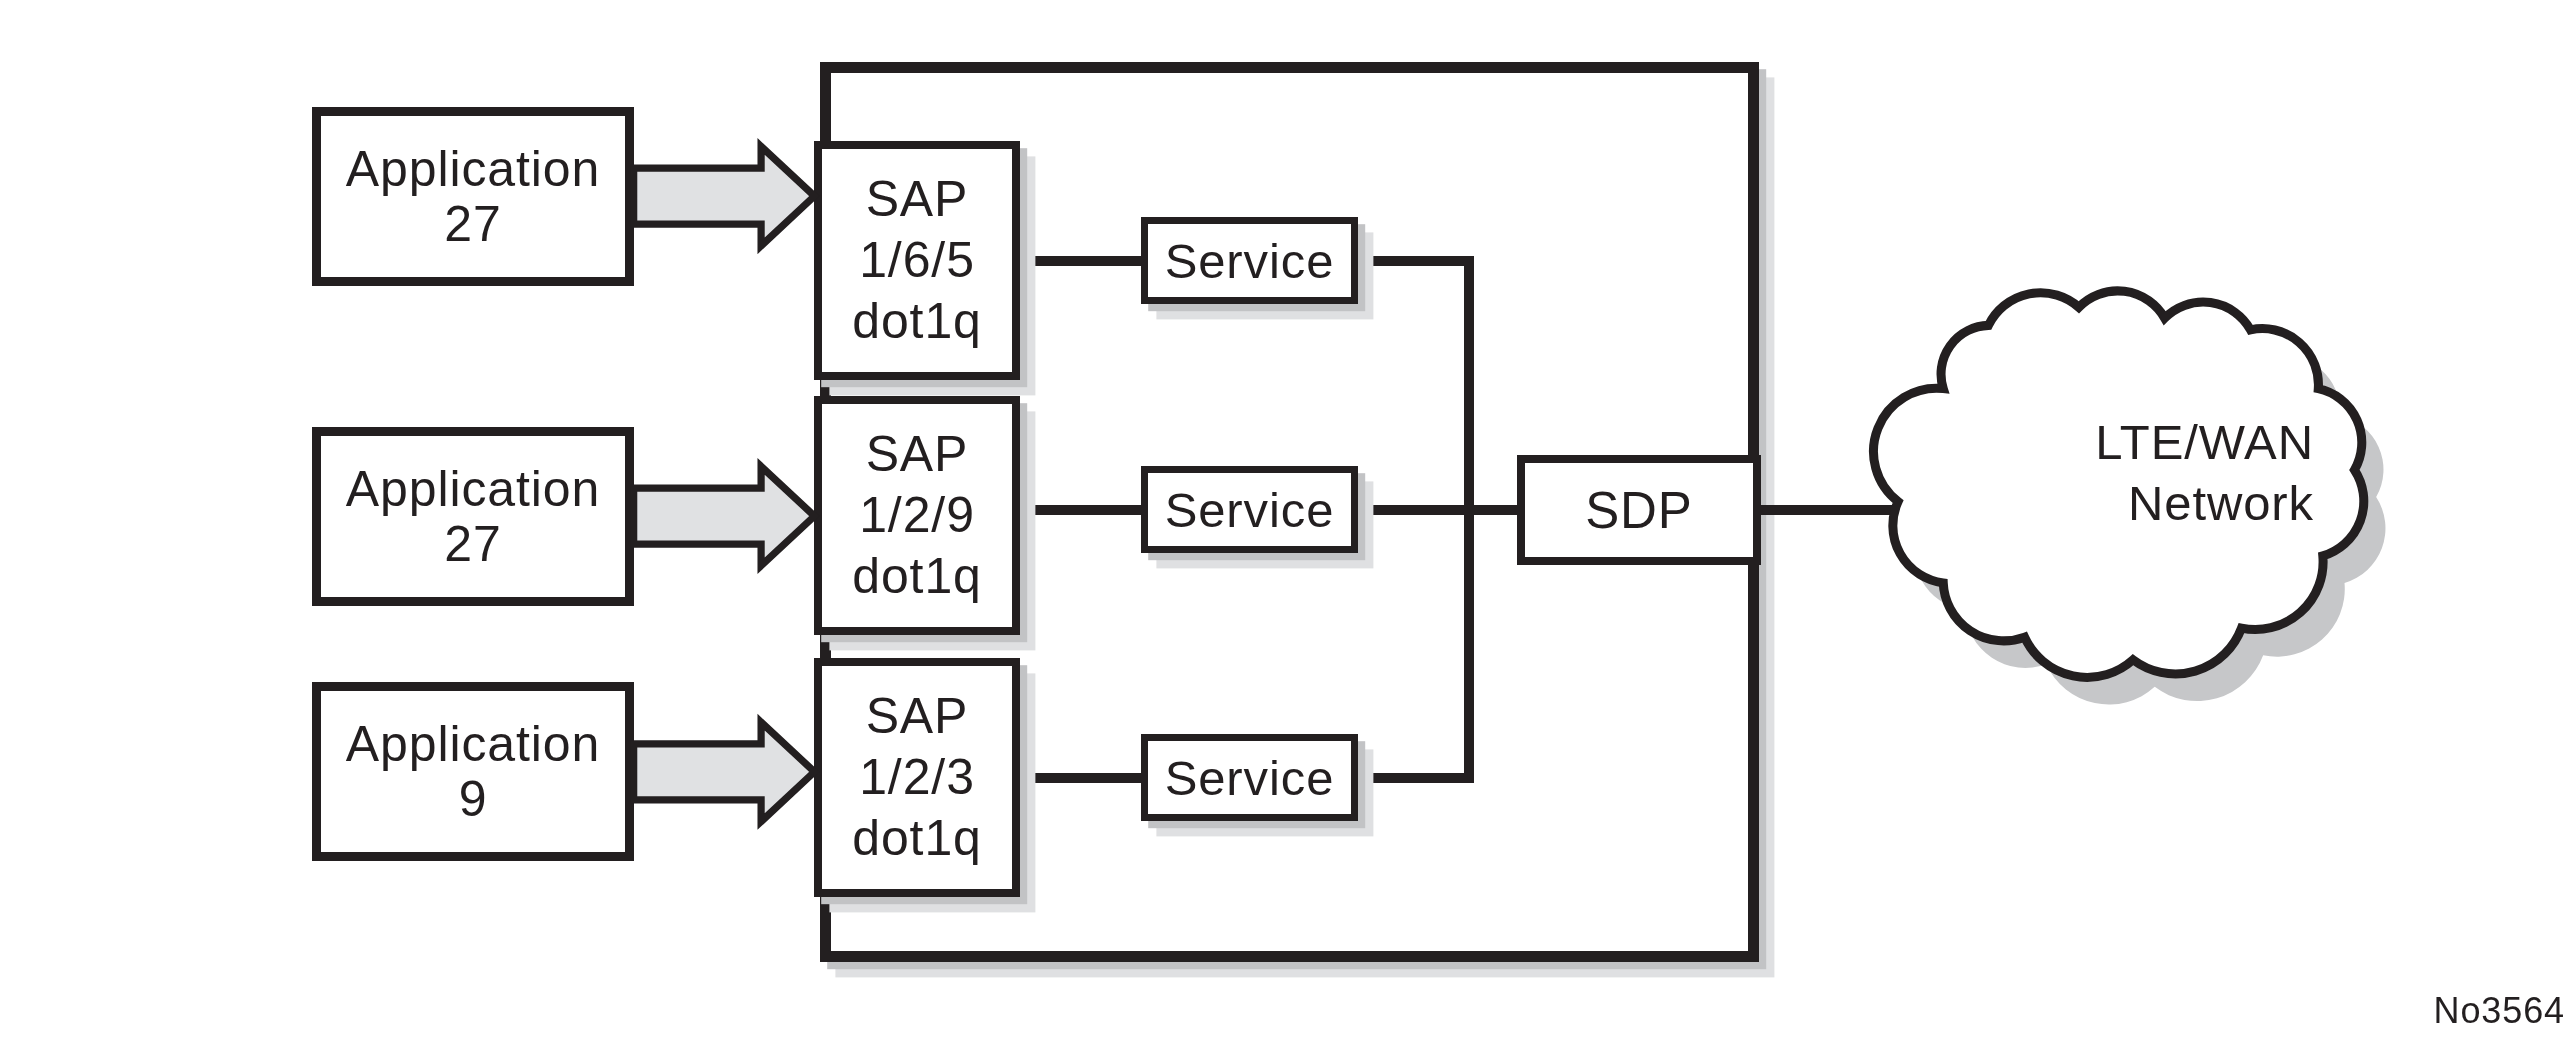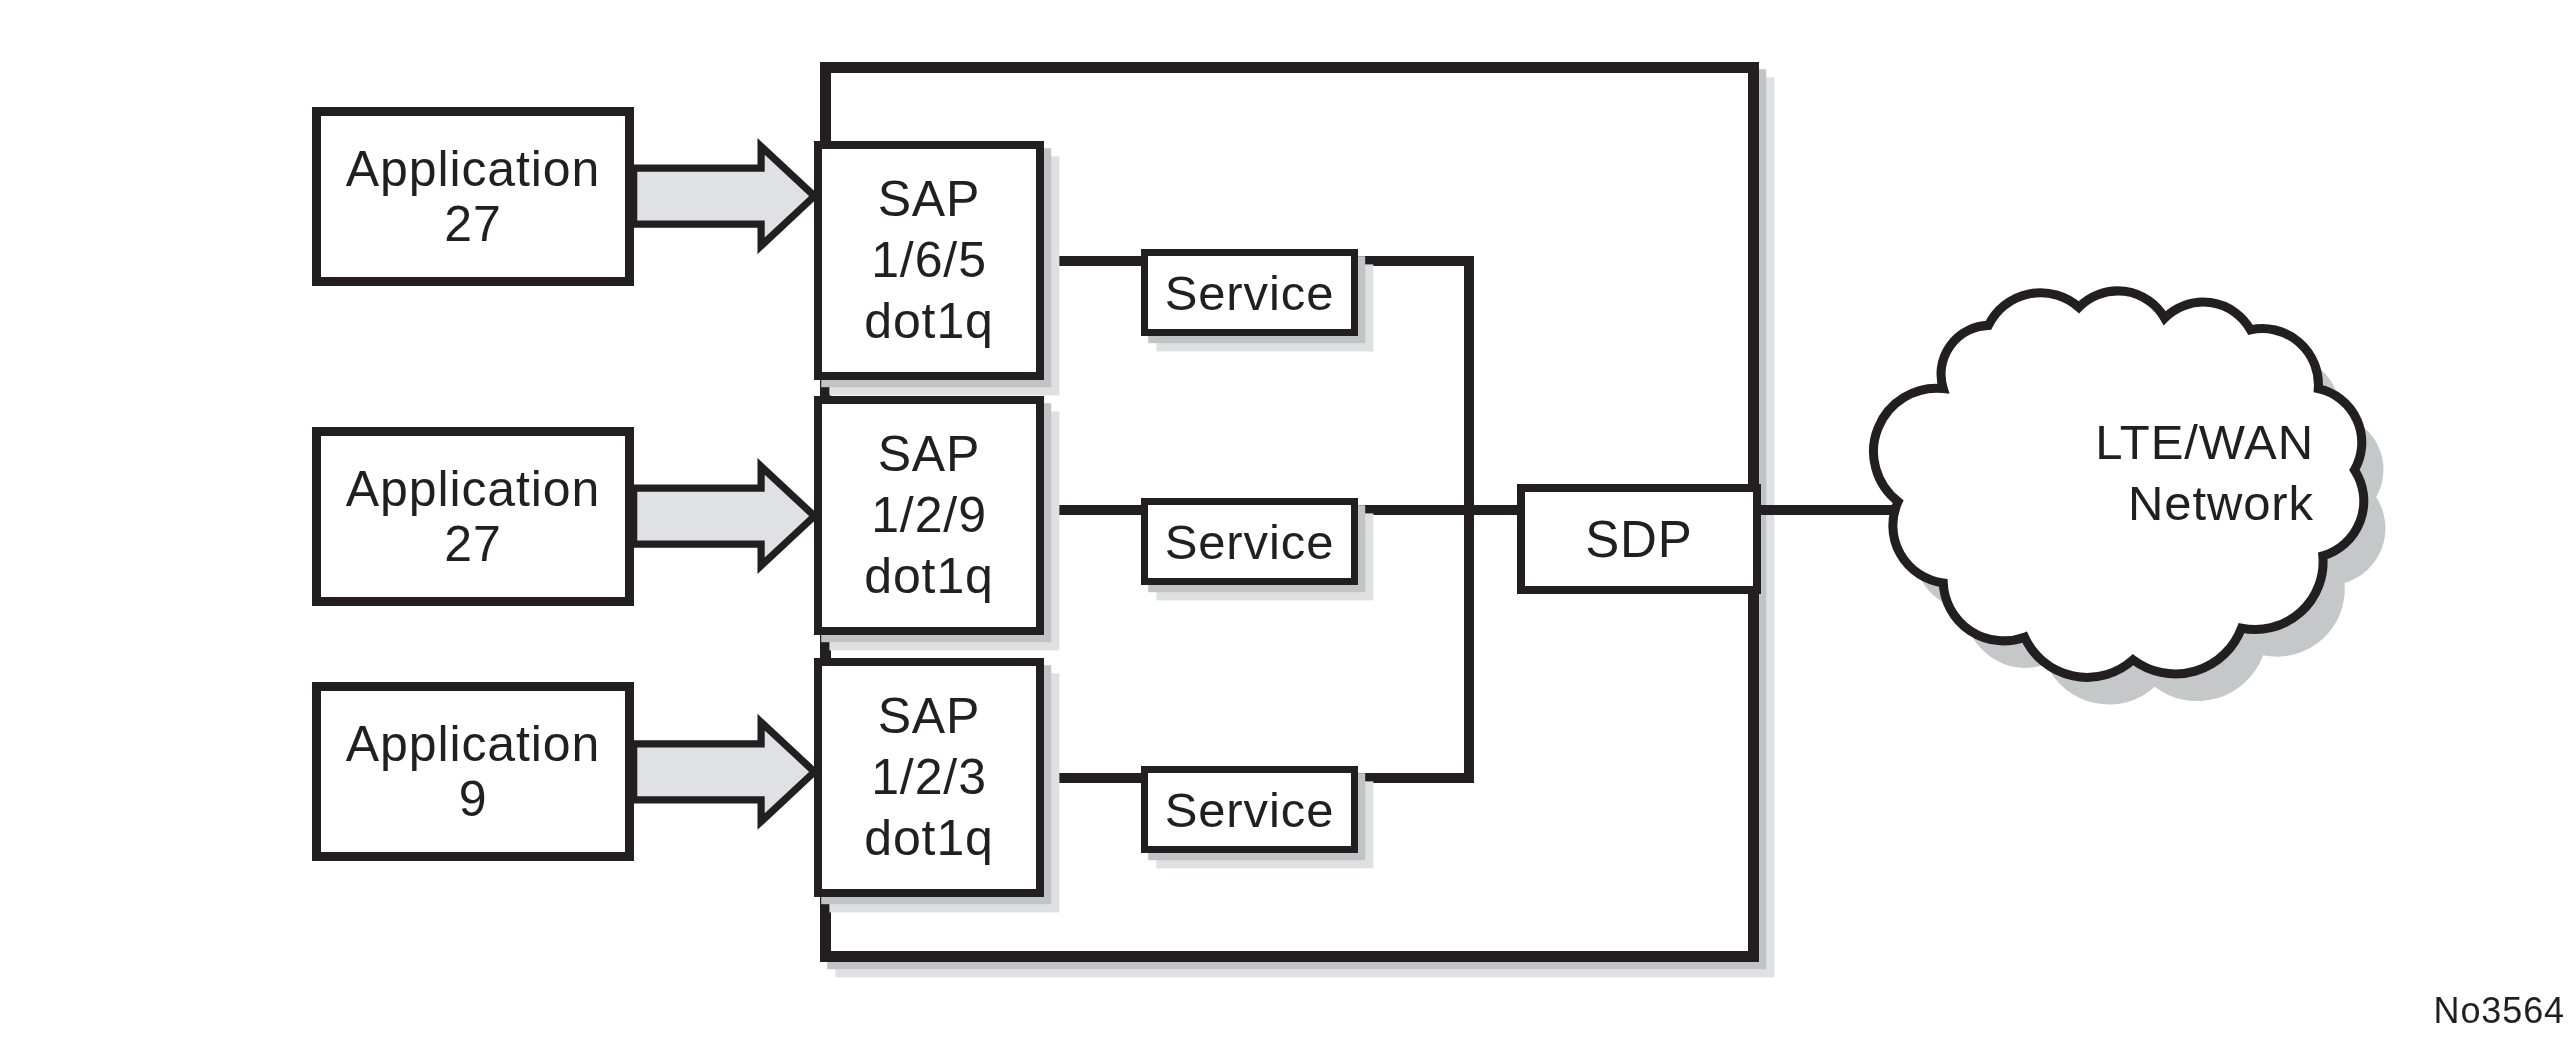--- a/index.html
+++ b/index.html
@@ -22,31 +22,31 @@
   
   .container-box{position:absolute;left:820px;top:62px;width:939px;height:900px;
        border:11.8px solid var(--ink);box-sizing:border-box;background:#fff;
        box-shadow:7.2px 7.2px 0 var(--shadow-dark),15.4px 15.4px 0 var(--shadow-light);}
 
   
   .app-box{left:312px;width:322px;height:179px;border-width:9px;font-size:50px;line-height:55px;justify-content:center;}
   .app-1{top:107px;} .app-2{top:427px;} .app-3{top:682px;}
 
   
-  .sap-box{left:814px;width:230px;height:239px;font-size:50px;line-height:61px;
+  .sap-box{left:814px;width:206px;height:239px;font-size:50px;line-height:61px;
        box-shadow:7.2px 7.2px 0 var(--shadow-dark),15.4px 15.4px 0 var(--shadow-light);}
   .sap-1{top:141px;} .sap-2{top:396px;} .sap-3{top:658px;}
 
   
   .service-box{left:1141px;width:217px;height:87px;border-width:7.2px;font-size:49px;
-       box-shadow:7.2px 7.2px 0 var(--shadow-dark),15.4px 15.4px 0 var(--shadow-light);margin-top:32px;}
+       box-shadow:7.2px 7.2px 0 var(--shadow-dark),15.4px 15.4px 0 var(--shadow-light);}
   .service-1{top:217px;} .service-2{top:466px;} .service-3{top:734px;}
 
   
-  .sdp-box{left:1517px;top:455px;width:244px;height:110px;font-size:51px;margin-top:29px;}
+  .sdp-box{left:1517px;top:455px;width:244px;height:110px;font-size:51px;}
 
   
   .line{position:absolute;background:var(--ink);}
   .h-line{height:10px;}
   .l1a{left:1017px;top:256px;width:127px;}
   .l1b{left:1351px;top:256px;width:123px;}
   .l2a{left:1017px;top:505px;width:127px;}
   .l2b{left:1351px;top:505px;width:167px;}
   .l3a{left:1017px;top:773px;width:127px;}
   .l3b{left:1351px;top:773px;width:123px;}

